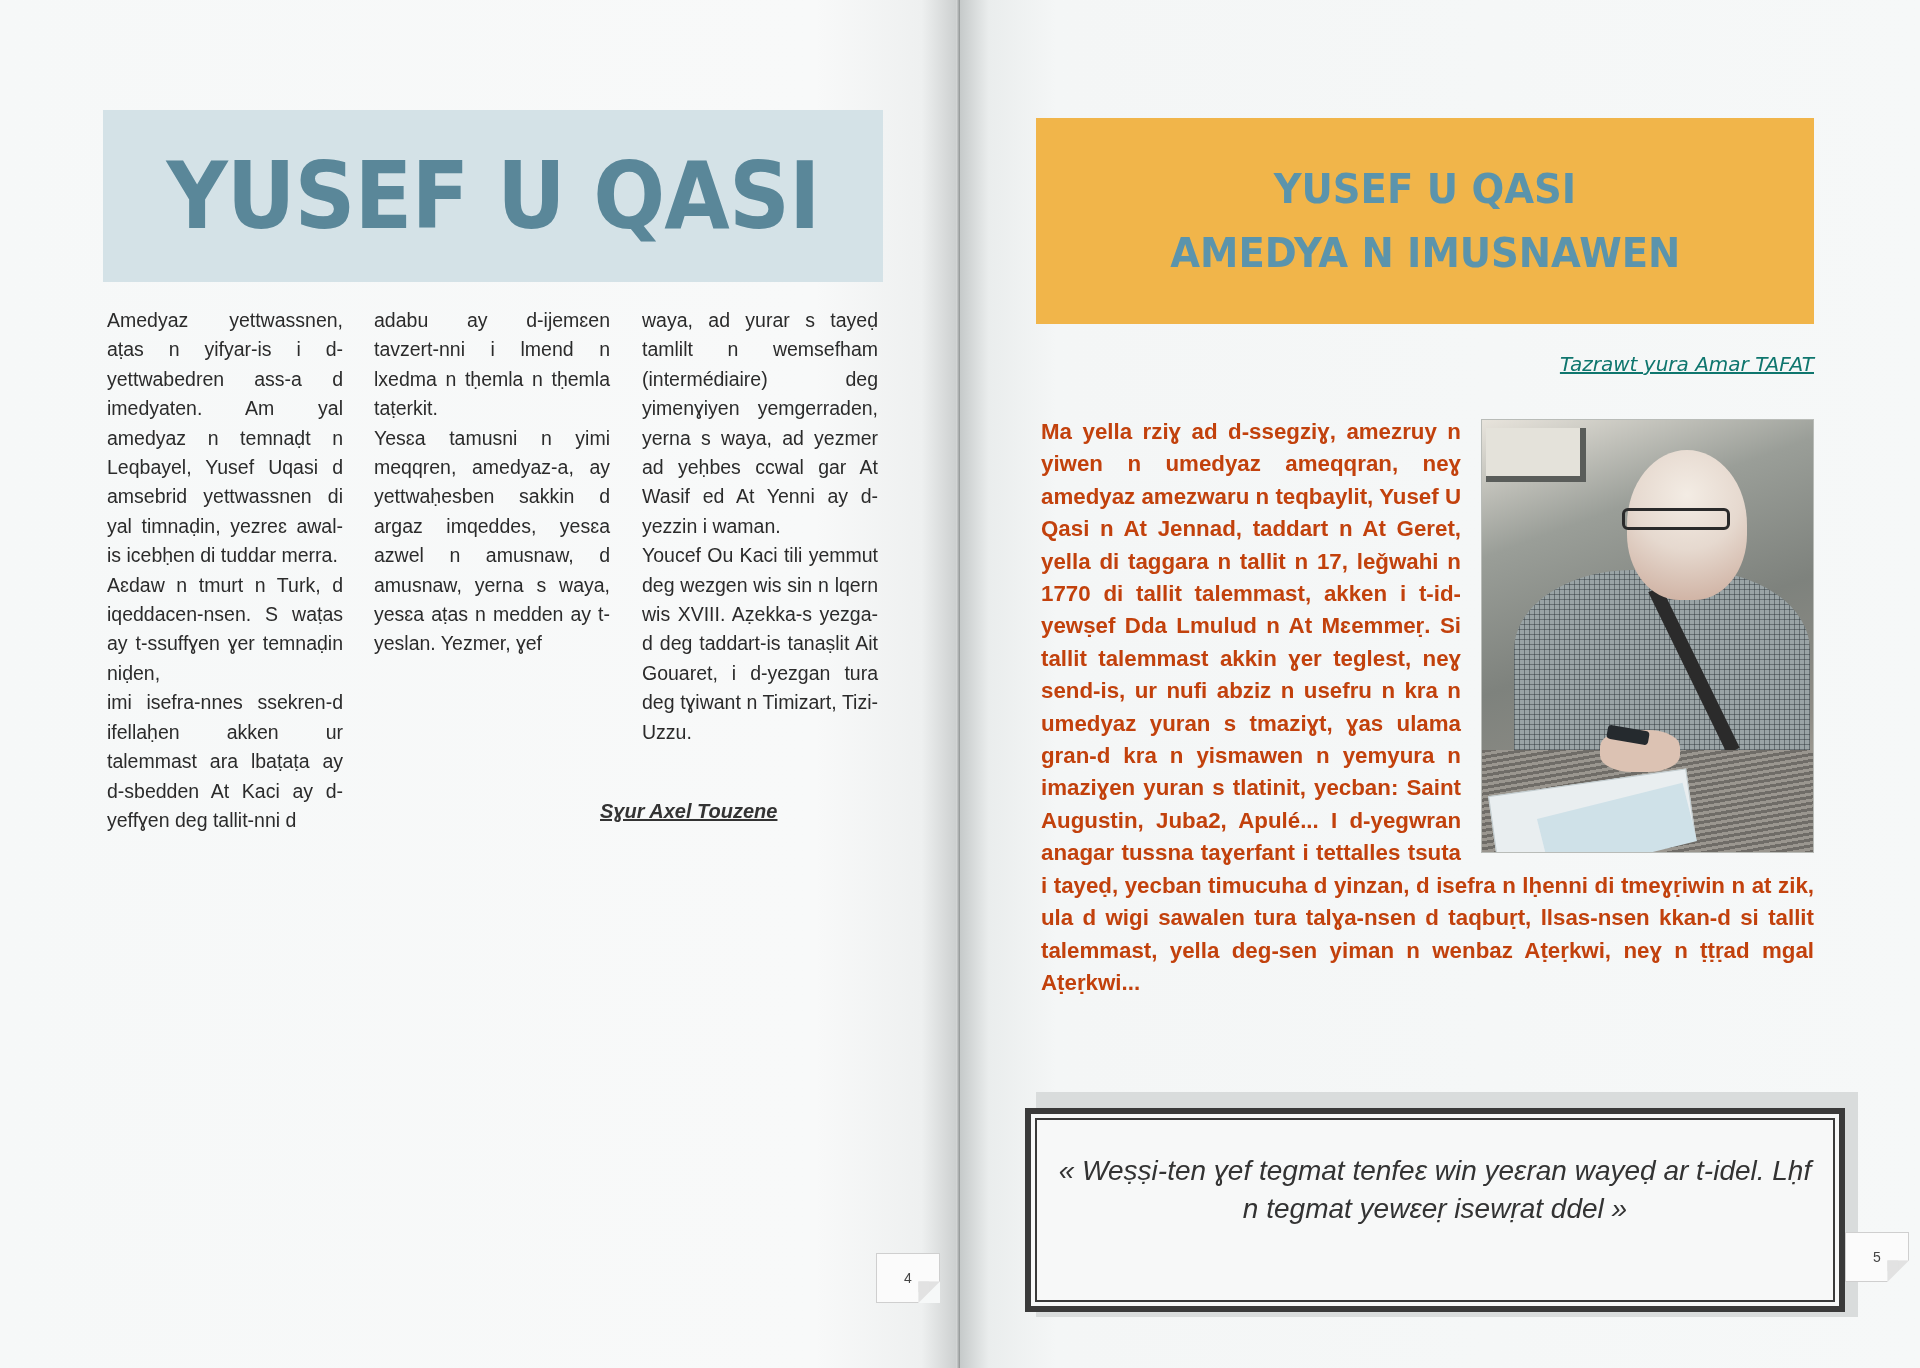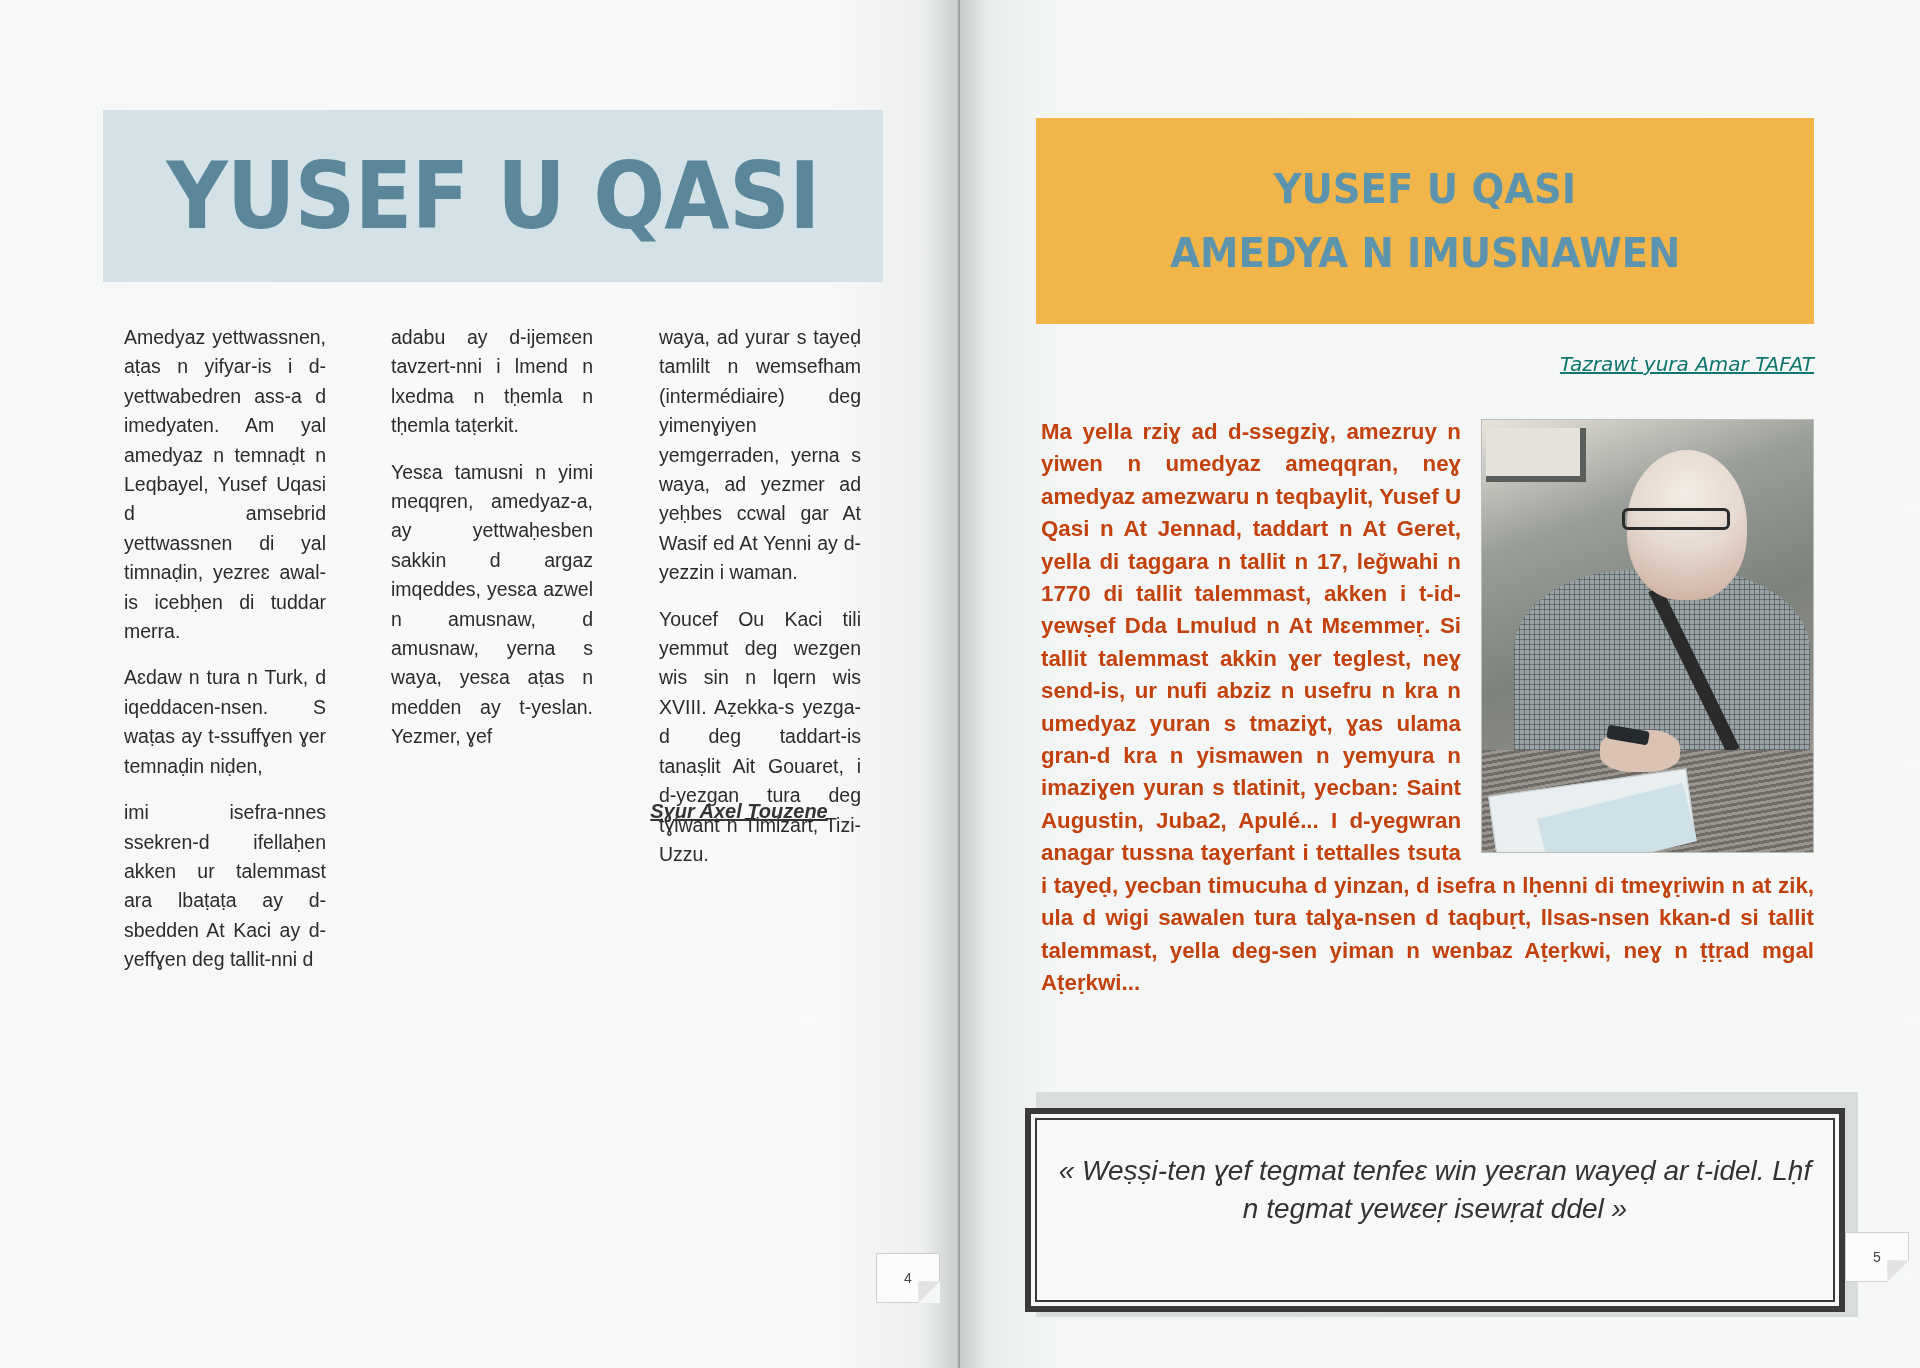--- a/index.html
+++ b/index.html
@@ -21,26 +21,26 @@
       font-family: "DejaVu Sans", sans-serif; font-weight: bold;
       font-size: 92px; color: #5a8799; letter-spacing: -1px;
       transform: scaleX(0.92);
     }
 
     .col {
       position: absolute; top: 306px;
       font-size: 19.5px; line-height: 29.4px; color: #2b2b2b;
       text-align: justify;
     }
-    .col p { margin: 17px; }
+    .col p { margin: 0; }
     .col-1 { left: 107px; width: 236px; }
     .col-2 { left: 374px; width: 236px; }
     .col-3 { left: 642px; width: 236px; }
     .signature {
-      position: absolute; left: 600px; top: 800px; width: 278px; text-align: center;
+      position: absolute; left: 600px; top: 800px; width: 278px; text-align: left;
       font-size: 20px; font-weight: bold; font-style: italic; text-decoration: underline;
       color: #333;
     }
 
     .page-num-box {
       position: absolute; width: 64px; height: 50px; background: #fbfbfb;
       border: 1px solid #cfcfcf; font-size: 14px; color: #444;
       display: flex; align-items: center; justify-content: center;
     }
     .page-num-box::after {
@@ -114,21 +114,21 @@
 </head>
 <body>
 
 <div class="page page-left">
   <div class="left-title-band">
     <div class="left-title">YUSEF U QASI</div>
   </div>
 
   <div class="col col-1">
     <p>Amedyaz yettwassnen, aṭas n yifyar-is i d-yettwabedren ass-a d imedyaten. Am yal amedyaz n temnaḍt n Leqbayel, Yusef Uqasi d amsebrid yettwassnen di yal timnaḍin, yezreɛ awal-is icebḥen di tuddar merra.</p>
-    <p>Aɛdaw n tura n Turk, d iqeddacen-nsen. S waṭas ay t-ssuffɣen ɣer temnaḍin niḍen,</p>
+    <p>Aɛdaw n tmurt n Turk, d iqeddacen-nsen. S waṭas ay t-ssuffɣen ɣer temnaḍin niḍen,</p>
     <p>imi isefra-nnes ssekren-d ifellaḥen akken ur talemmast ara lbaṭaṭa ay d-sbedden At Kaci ay d-yeffɣen deg tallit-nni d</p>
   </div>
   <div class="col col-2">
     <p>adabu ay d-ijemɛen tavzert-nni i lmend n lxedma n tḥemla n tḥemla taṭerkit.</p>
     <p>Yesɛa tamusni n yimi meqqren, amedyaz-a, ay yettwaḥesben sakkin d argaz imqeddes, yesɛa azwel n amusnaw, d amusnaw, yerna s waya, yesɛa aṭas n medden ay t-yeslan. Yezmer, ɣef</p>
   </div>
   <div class="col col-3">
     <p>waya, ad yurar s tayeḍ tamlilt n wemsefham (intermédiaire) deg yimenɣiyen yemgerraden, yerna s waya, ad yezmer ad yeḥbes ccwal gar At Wasif ed At Yenni ay d-yezzin i waman.</p>
     <p>Youcef Ou Kaci tili yemmut deg wezgen wis sin n lqern wis XVIII. Aẓekka-s yezga-d deg taddart-is tanaṣlit Ait Gouaret, i d-yezgan tura deg tɣiwant n Timizart, Tizi-Uzzu.</p>
   </div>

